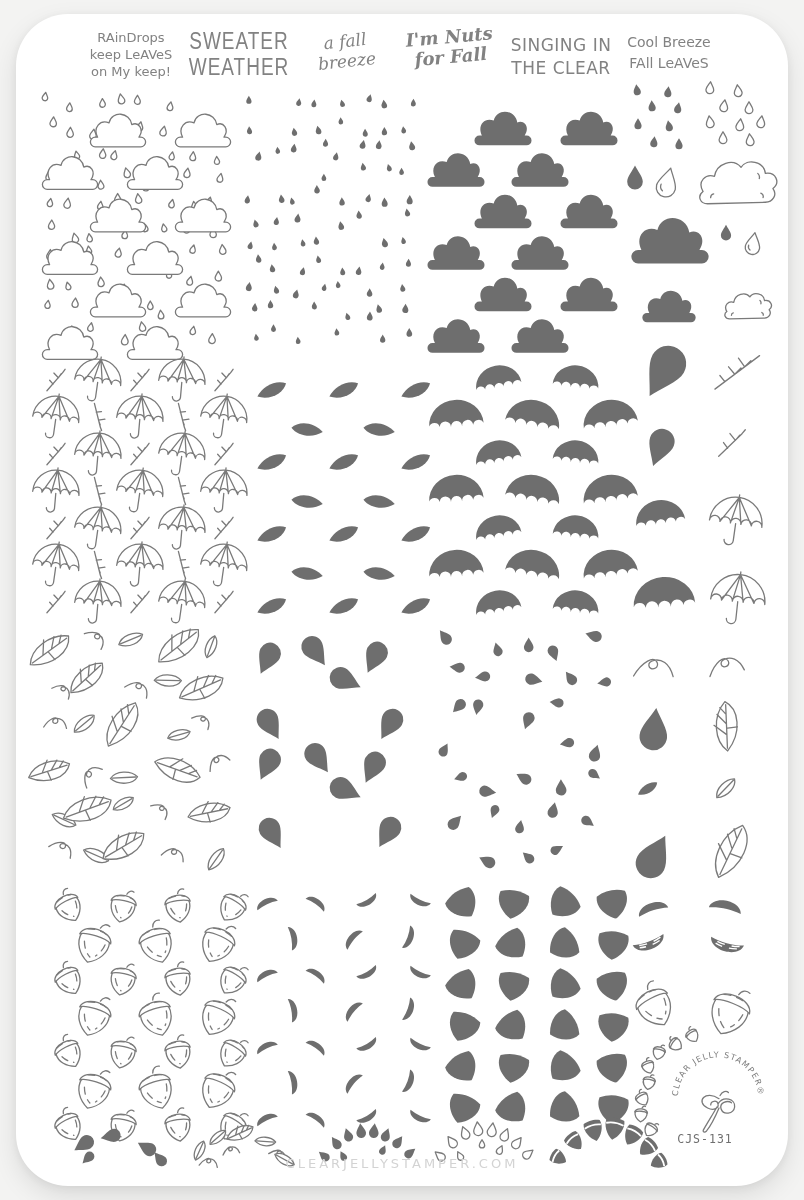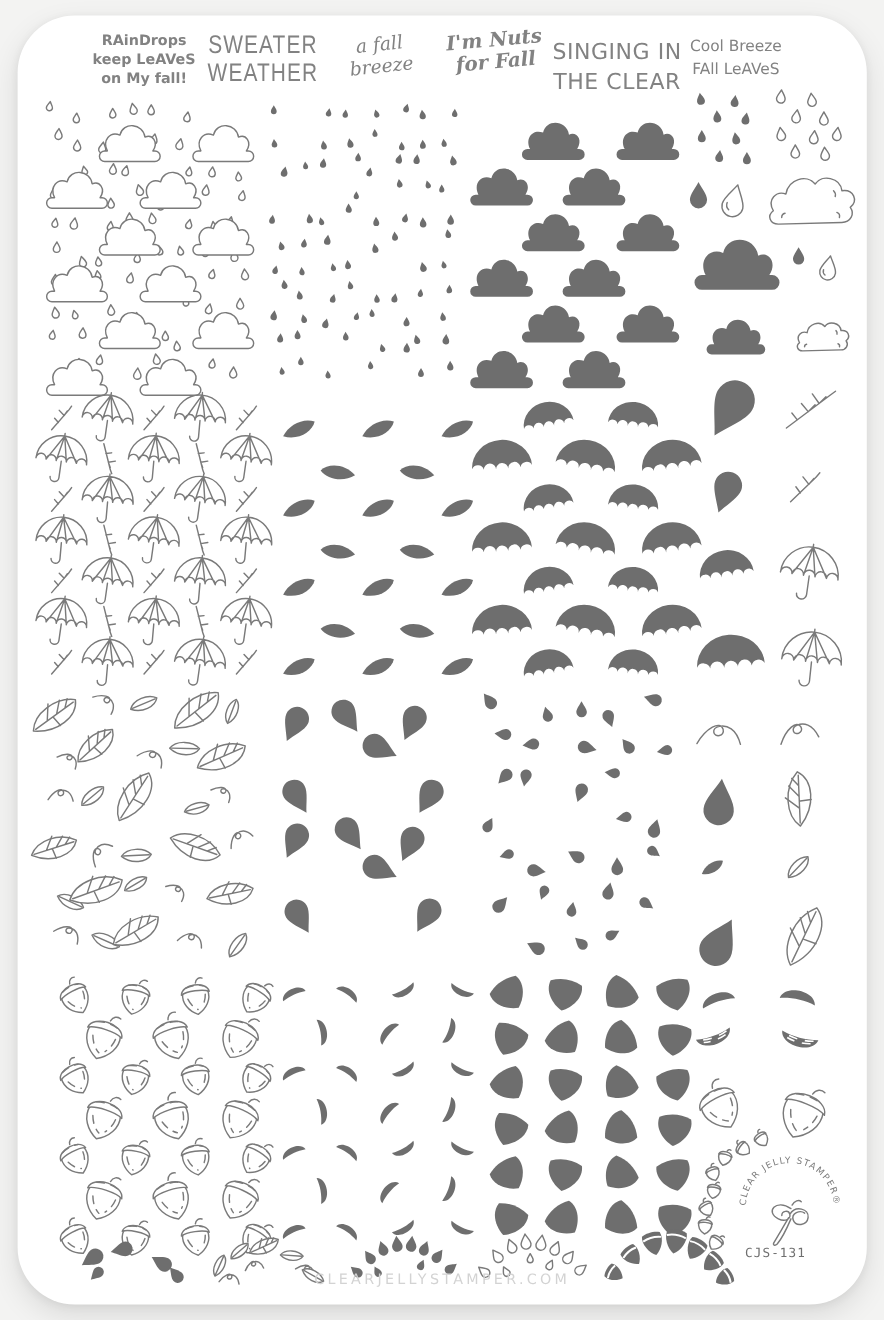--- a/index.html
+++ b/index.html
@@ -3,32 +3,32 @@
 <meta charset="utf-8">
 <style>
   html,body{margin:0;padding:0;background:#f3f3f2;}
   #page{position:relative;width:804px;height:1200px;overflow:hidden;font-family:"DejaVu Sans",sans-serif;}
   .plate{position:absolute;left:16px;top:14px;width:772px;height:1172px;background:#ffffff;
          border-radius:52px;box-shadow:0 10px 26px rgba(0,0,0,.10),0 2px 8px rgba(0,0,0,.06);}
   .layer{position:absolute;left:0;top:0;width:804px;height:1200px;}
 
   
   .header-col{position:absolute;text-align:center;color:#828282;}
-  .hw > div:nth-child(1){left:64px;top:30px;width:134px;font-weight:bold;}
+  .hw > div:nth-child(1){left:64px;top:30px;width:134px;}
   .hw > div:nth-child(2){left:180px;top:34px;width:118px;}
   .hw > div:nth-child(3){left:290px;top:32px;width:112px;transform:rotate(-6deg);}
   .hw > div:nth-child(4){left:394px;top:27px;width:112px;transform:rotate(-5deg);}
   .hw > div:nth-child(5){left:502px;top:34px;width:118px;}
   .hw > div:nth-child(6){left:608px;top:32px;width:122px;}
   .s-hand{font-size:13px;line-height:1.3;}
   .s-tallcaps{font-family:"Liberation Sans",sans-serif;font-size:19px;line-height:1.08;letter-spacing:1px;transform:scaleY(1.22);}
   .hw > div:nth-child(2).s-tallcaps{transform:scaleY(1.22);}
   .s-script{font-family:"DejaVu Serif",serif;font-style:italic;font-size:17px;line-height:1.15;}
   .s-script2{font-family:"DejaVu Serif",serif;font-style:italic;font-weight:bold;font-size:18px;line-height:1.12;}
-  .s-caps{font-size:20px;line-height:1.35;letter-spacing:.5px;}
+  .s-caps{font-size:17px;line-height:1.35;letter-spacing:.5px;}
   .s-hand2{font-size:14px;line-height:1.5;}
 
   
   .line{stroke:#7a7a7a;fill:none;stroke-width:1.3;vector-effect:non-scaling-stroke;stroke-linecap:round;stroke-linejoin:round;}
   .wfill{fill:#ffffff;}
   .nofill{fill:none;}
   .ink{fill:#6e6e6e;stroke:none;}
   .dash{stroke-dasharray:7 6;}
   .wdash{stroke:#ffffff;fill:none;stroke-width:1.4;vector-effect:non-scaling-stroke;stroke-dasharray:8 7;}
   .wline{stroke:#ffffff;fill:none;stroke-width:1.8;vector-effect:non-scaling-stroke;}
@@ -121,21 +121,21 @@
       <g id="m-logo-mark">
         <path class="line nofill" d="M4,-22 C8,-30 16,-32 20,-28 M2,-16 C-24,-34 -44,-10 -20,2 C-8,8 2,2 0,-6 C-2,-14 -14,-12 -14,-4 M0,-6 C10,-22 34,-16 32,0 C30,14 10,16 6,4 C2,-8 18,-14 26,-8 M-2,0 C-10,14 -20,30 -28,44 C-30,48 -26,50 -22,46 C-12,34 -4,16 2,2"></path>
       </g>
     </defs>
   </svg>
 
   <div class="layer hw">
       <div class="header-col s-hand">
         <div>RAinDrops</div>
         <div>keep LeAVeS</div>
-        <div>on My fall!</div>
+        <div>on My keep!</div>
       </div>
       <div class="header-col s-tallcaps">
         <div>SWEATER</div>
         <div>WEATHER</div>
       </div>
       <div class="header-col s-script">
         <div>a fall</div>
         <div>breeze</div>
       </div>
       <div class="header-col s-script2">

